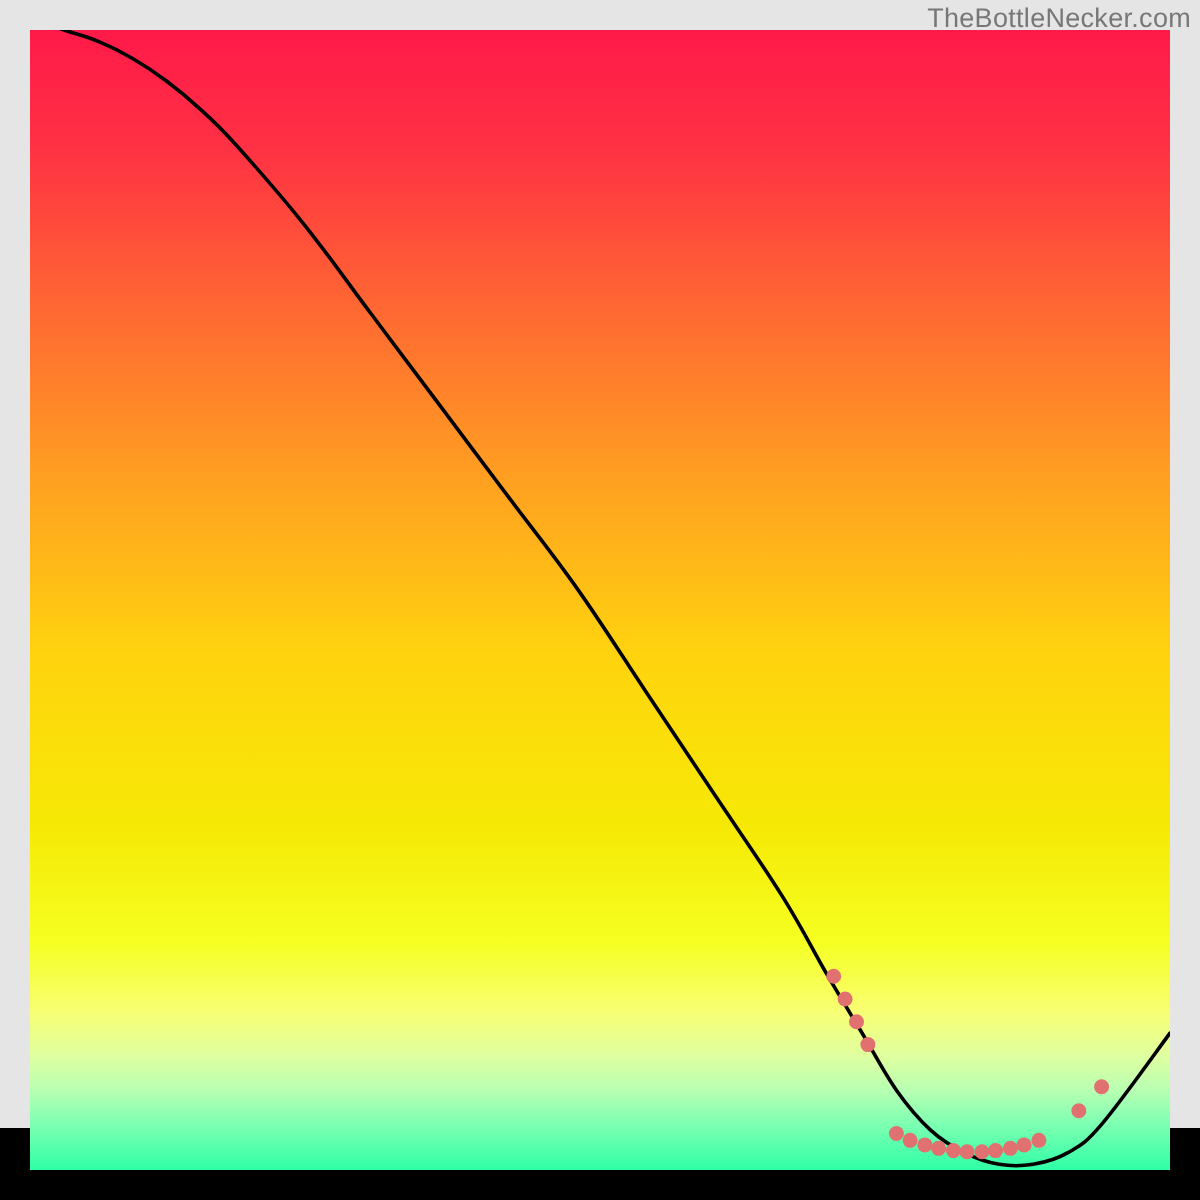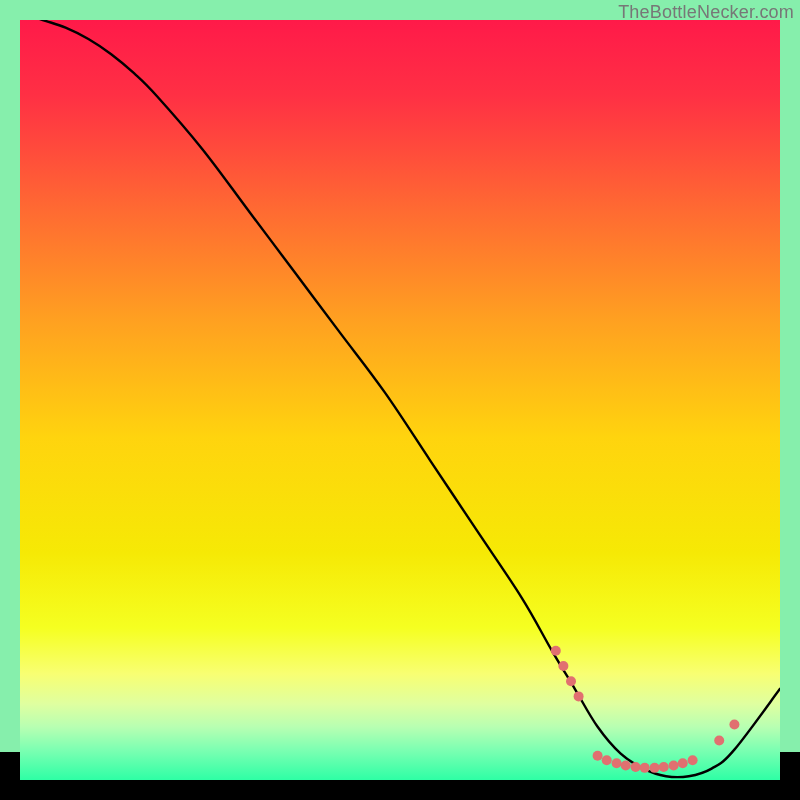--- a/index.html
+++ b/index.html
@@ -7,21 +7,21 @@
     padding: 0;
     width: 800px;
     height: 800px;
     background: #000;
     overflow: hidden;
   }
   .stage {
     position: relative;
     width: 800px;
     height: 752px;
-    background: #86efac;
+    background: #e5e5e5;
   }
   .plot {
     position: absolute;
     left: 20px;
     top: 20px;
     width: 760px;
     height: 760px;
   }
   .watermark {
     position: absolute;

